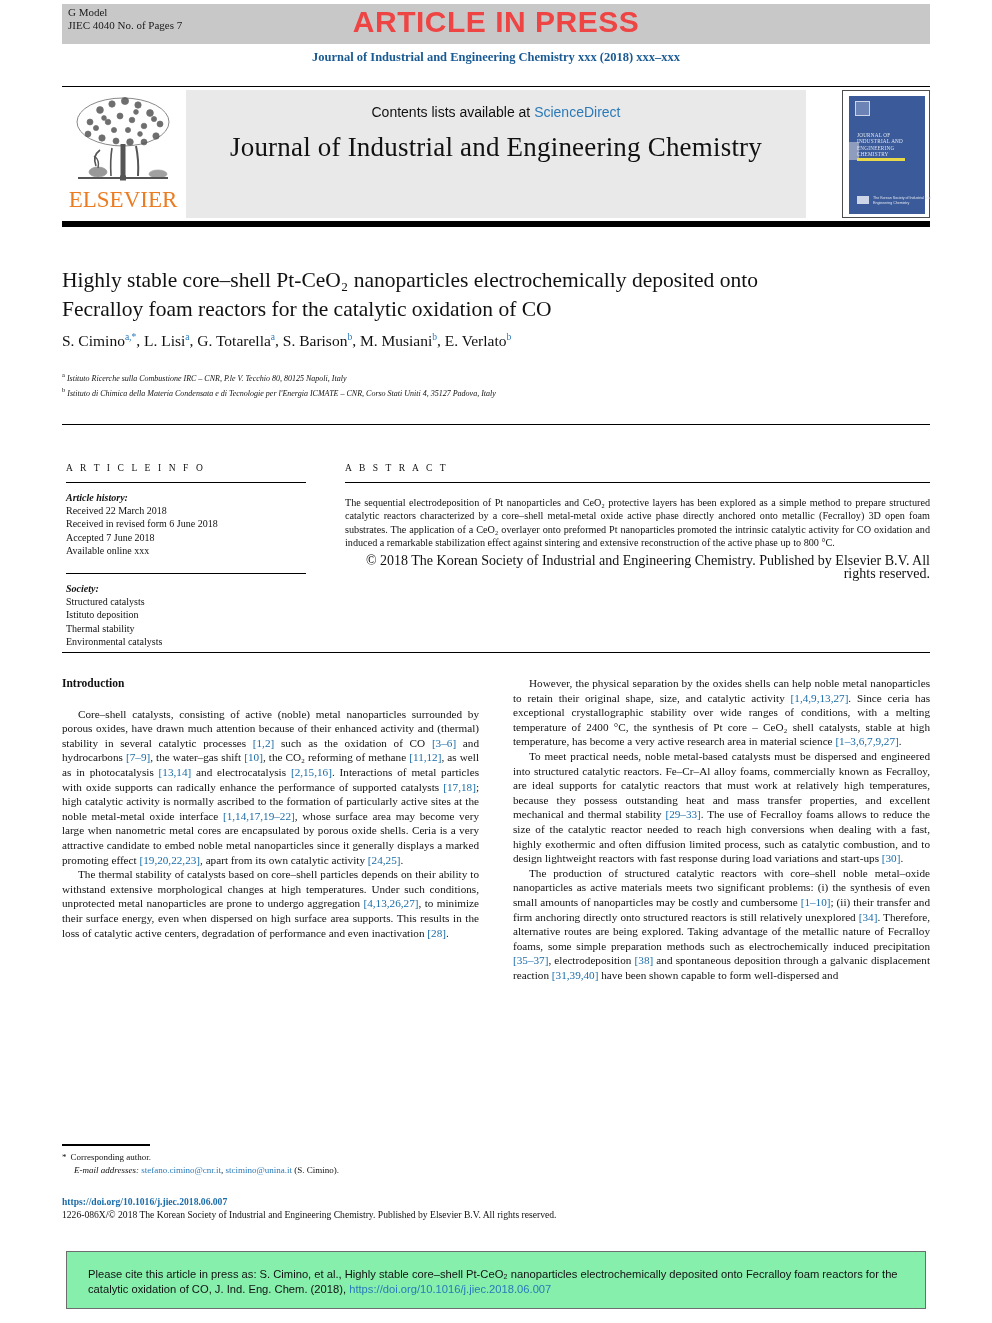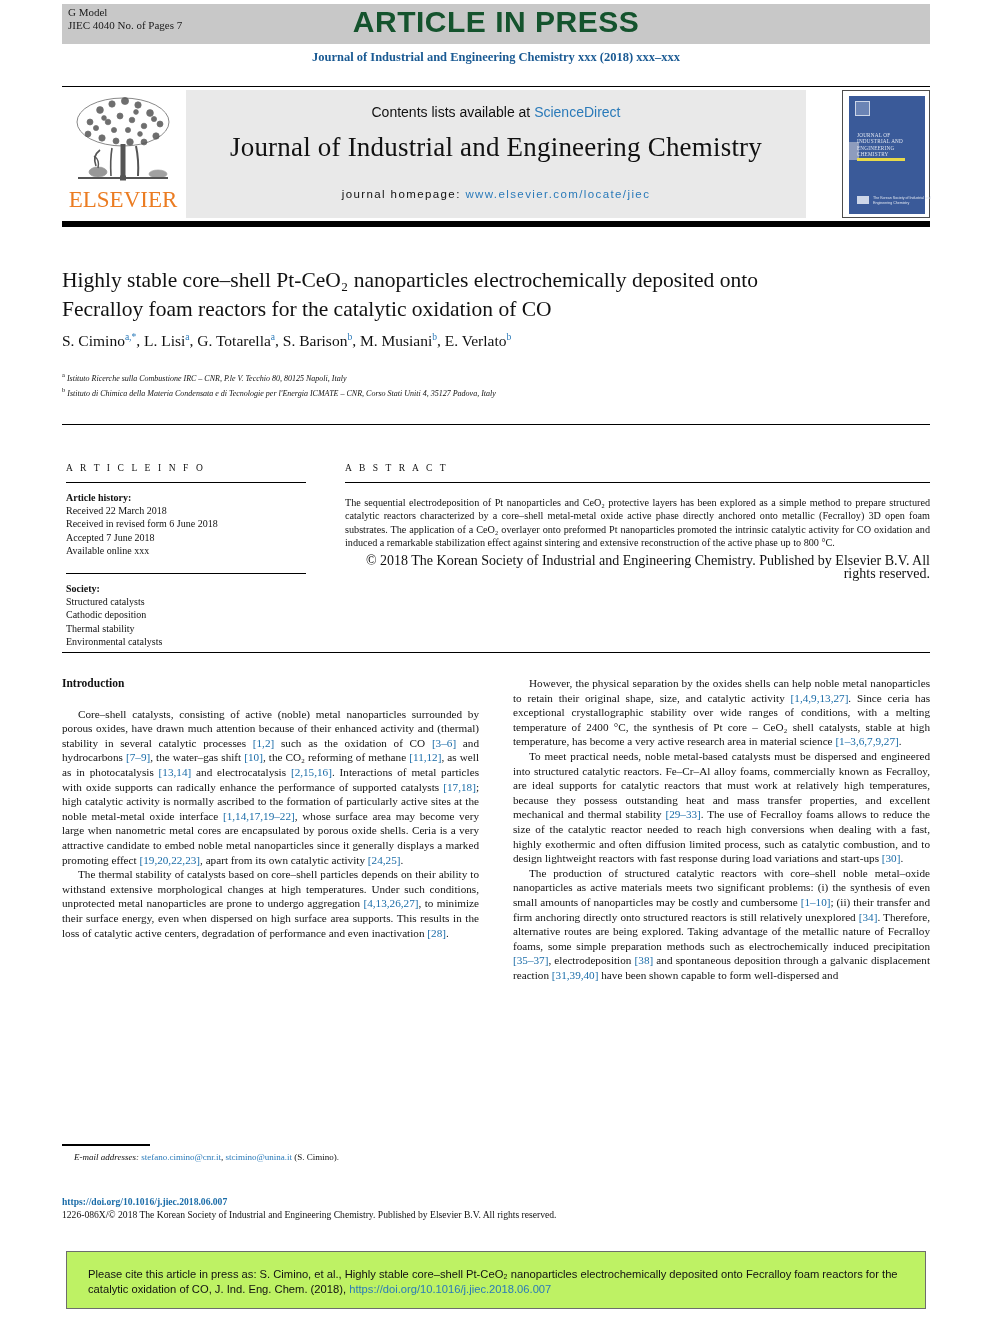--- a/index.html
+++ b/index.html
@@ -43,21 +43,21 @@
   .aip {
     position: absolute;
     left: 62px;
     top: 5px;
     width: 868px;
     text-align: center;
     font-family: "Liberation Sans", sans-serif;
     font-weight: bold;
     font-size: 30px;
     letter-spacing: 0.5px;
-    color: #14532d;
+    color: #ef4444;
     line-height: 34px;
   }
 
   
   .running-head {
     position: absolute;
     left: 0;
     top: 50px;
     width: 992px;
     text-align: center;
@@ -301,21 +301,21 @@
     height: 1px;
     background: #000;
     margin: 9px 0 8px 0;
   }
   .info-body {
     font-family: "Liberation Serif", serif;
     font-size: 10px;
     line-height: 13.2px;
     color: #111;
   }
-  .info-body .ital { font-weight: bold; }
+  .info-body .ital { font-style: italic; font-weight: bold; }
   .abs-col {
     position: absolute;
     left: 345px;
     top: 438px;
     width: 585px;
   }
   .abs-body {
     font-family: "Liberation Serif", serif;
     font-size: 10.2px;
     line-height: 13.4px;
@@ -397,21 +397,21 @@
     color: #111;
   }
 
   
   .cite-box {
     position: absolute;
     left: 66px;
     top: 1251px;
     width: 860px;
     height: 58px;
-    background: #bef264;
+    background: #86efac;
     border: 1.5px solid #6d6d6d;
     box-sizing: border-box;
   }
   .cite-text {
     position: absolute;
     left: 21px;
     top: 15px;
     width: 820px;
     font-family: "Liberation Sans", sans-serif;
     font-size: 11.2px;
@@ -479,23 +479,20 @@
         </g>
       </svg>
       <div class="elsevier-word">ELSEVIER</div>
     </div>
 
     <div class="mast-center">
       <div class="contents-line">
         <span>Contents lists available at </span><span class="sd">ScienceDirect</span>
       </div>
       <div class="journal-title">Journal of Industrial and Engineering Chemistry</div>
-      <div class="homepage-line">
-        <span>journal homepage: </span><span class="url">www.elsevier.com/locate/jiec</span>
-      </div>
     </div>
 
     <div class="cover-thumb">
       <div class="cover-inner">
         <div class="cover-logo-sq"></div>
         <div class="cover-greyband"></div>
         <div class="cover-title">JOURNAL OF INDUSTRIAL AND ENGINEERING CHEMISTRY</div>
         <div class="cover-yellow"></div>
         <div class="cover-foot-badge"></div>
         <div class="cover-foot" style="left:24px;">The Korean Society of Industrial and Engineering Chemistry</div>
@@ -520,21 +517,21 @@
       <div class="ital">Article history:</div>
       <div>Received 22 March 2018</div>
       <div>Received in revised form 6 June 2018</div>
       <div>Accepted 7 June 2018</div>
       <div>Available online xxx</div>
     </div>
     <div class="thin-rule" style="margin-top:16px;"></div>
     <div class="info-body">
       <div class="ital">Society:</div>
       <div>Structured catalysts</div>
-      <div>Cathodic deposition</div>
+      <div>Istituto deposition</div>
       <div>Thermal stability</div>
       <div>Environmental catalysts</div>
     </div>
   </div>
 
   <div class="abs-col">
     <div class="sec-head">A B S T R A C T</div>
     <div class="thin-rule"></div>
     <div style="height:5px;"></div>
     <div class="abs-body">The sequential electrodeposition of Pt nanoparticles and CeO₂ protective layers has been explored as a simple method to prepare structured catalytic reactors characterized by a core–shell metal-metal oxide active phase directly anchored onto metallic (Fecralloy) 3D open foam substrates. The application of a CeO₂ overlayer onto preformed Pt nanoparticles promoted the intrinsic catalytic activity for CO oxidation and induced a remarkable stabilization effect against sintering and extensive reconstruction of the active phase up to 800 °C.</div>
@@ -550,20 +547,23 @@
   </div>
 
   <div class="col col-right">
     <p>However, the physical separation by the oxides shells can help noble metal nanoparticles to retain their original shape, size, and catalytic activity <span class="ref">[1,4,9,13,27]</span>. Since ceria has exceptional crystallographic stability over wide ranges of conditions, with a melting temperature of 2400 °C, the synthesis of Pt core – CeO₂ shell catalysts, stable at high temperature, has become a very active research area in material science <span class="ref">[1–3,6,7,9,27]</span>.</p>
     <p>To meet practical needs, noble metal-based catalysts must be dispersed and engineered into structured catalytic reactors. Fe–Cr–Al alloy foams, commercially known as Fecralloy, are ideal supports for catalytic reactors that must work at relatively high temperatures, because they possess outstanding heat and mass transfer properties, and excellent mechanical and thermal stability <span class="ref">[29–33]</span>. The use of Fecralloy foams allows to reduce the size of the catalytic reactor needed to reach high conversions when dealing with a fast, highly exothermic and often diffusion limited process, such as catalytic combustion, and to design lightweight reactors with fast response during load variations and start-ups <span class="ref">[30]</span>.</p>
     <p>The production of structured catalytic reactors with core–shell noble metal–oxide nanoparticles as active materials meets two significant problems: (i) the synthesis of even small amounts of nanoparticles may be costly and cumbersome <span class="ref">[1–10]</span>; (ii) their transfer and firm anchoring directly onto structured reactors is still relatively unexplored <span class="ref">[34]</span>. Therefore, alternative routes are being explored. Taking advantage of the metallic nature of Fecralloy foams, some simple preparation methods such as electrochemically induced precipitation <span class="ref">[35–37]</span>, electrodeposition <span class="ref">[38]</span> and spontaneous deposition through a galvanic displacement reaction <span class="ref">[31,39,40]</span> have been shown capable to form well-dispersed and</p>
   </div>
 
   <div class="fn-rule"></div>
   <div class="footnote">
+    <div>
+      <span class="star">*</span><span>Corresponding author.</span>
+    </div>
     <div style="padding-left:12px;">
       <span class="lbl">E-mail addresses:</span>
       <span class="mail">stefano.cimino@cnr.it</span><span>, </span><span class="mail">stcimino@unina.it</span>
       <span>(S. Cimino).</span>
     </div>
   </div>
 
   <div class="doi-line">https://doi.org/10.1016/j.jiec.2018.06.007</div>
   <div class="issn-line">1226-086X/© 2018 The Korean Society of Industrial and Engineering Chemistry. Published by Elsevier B.V. All rights reserved.</div>
 

